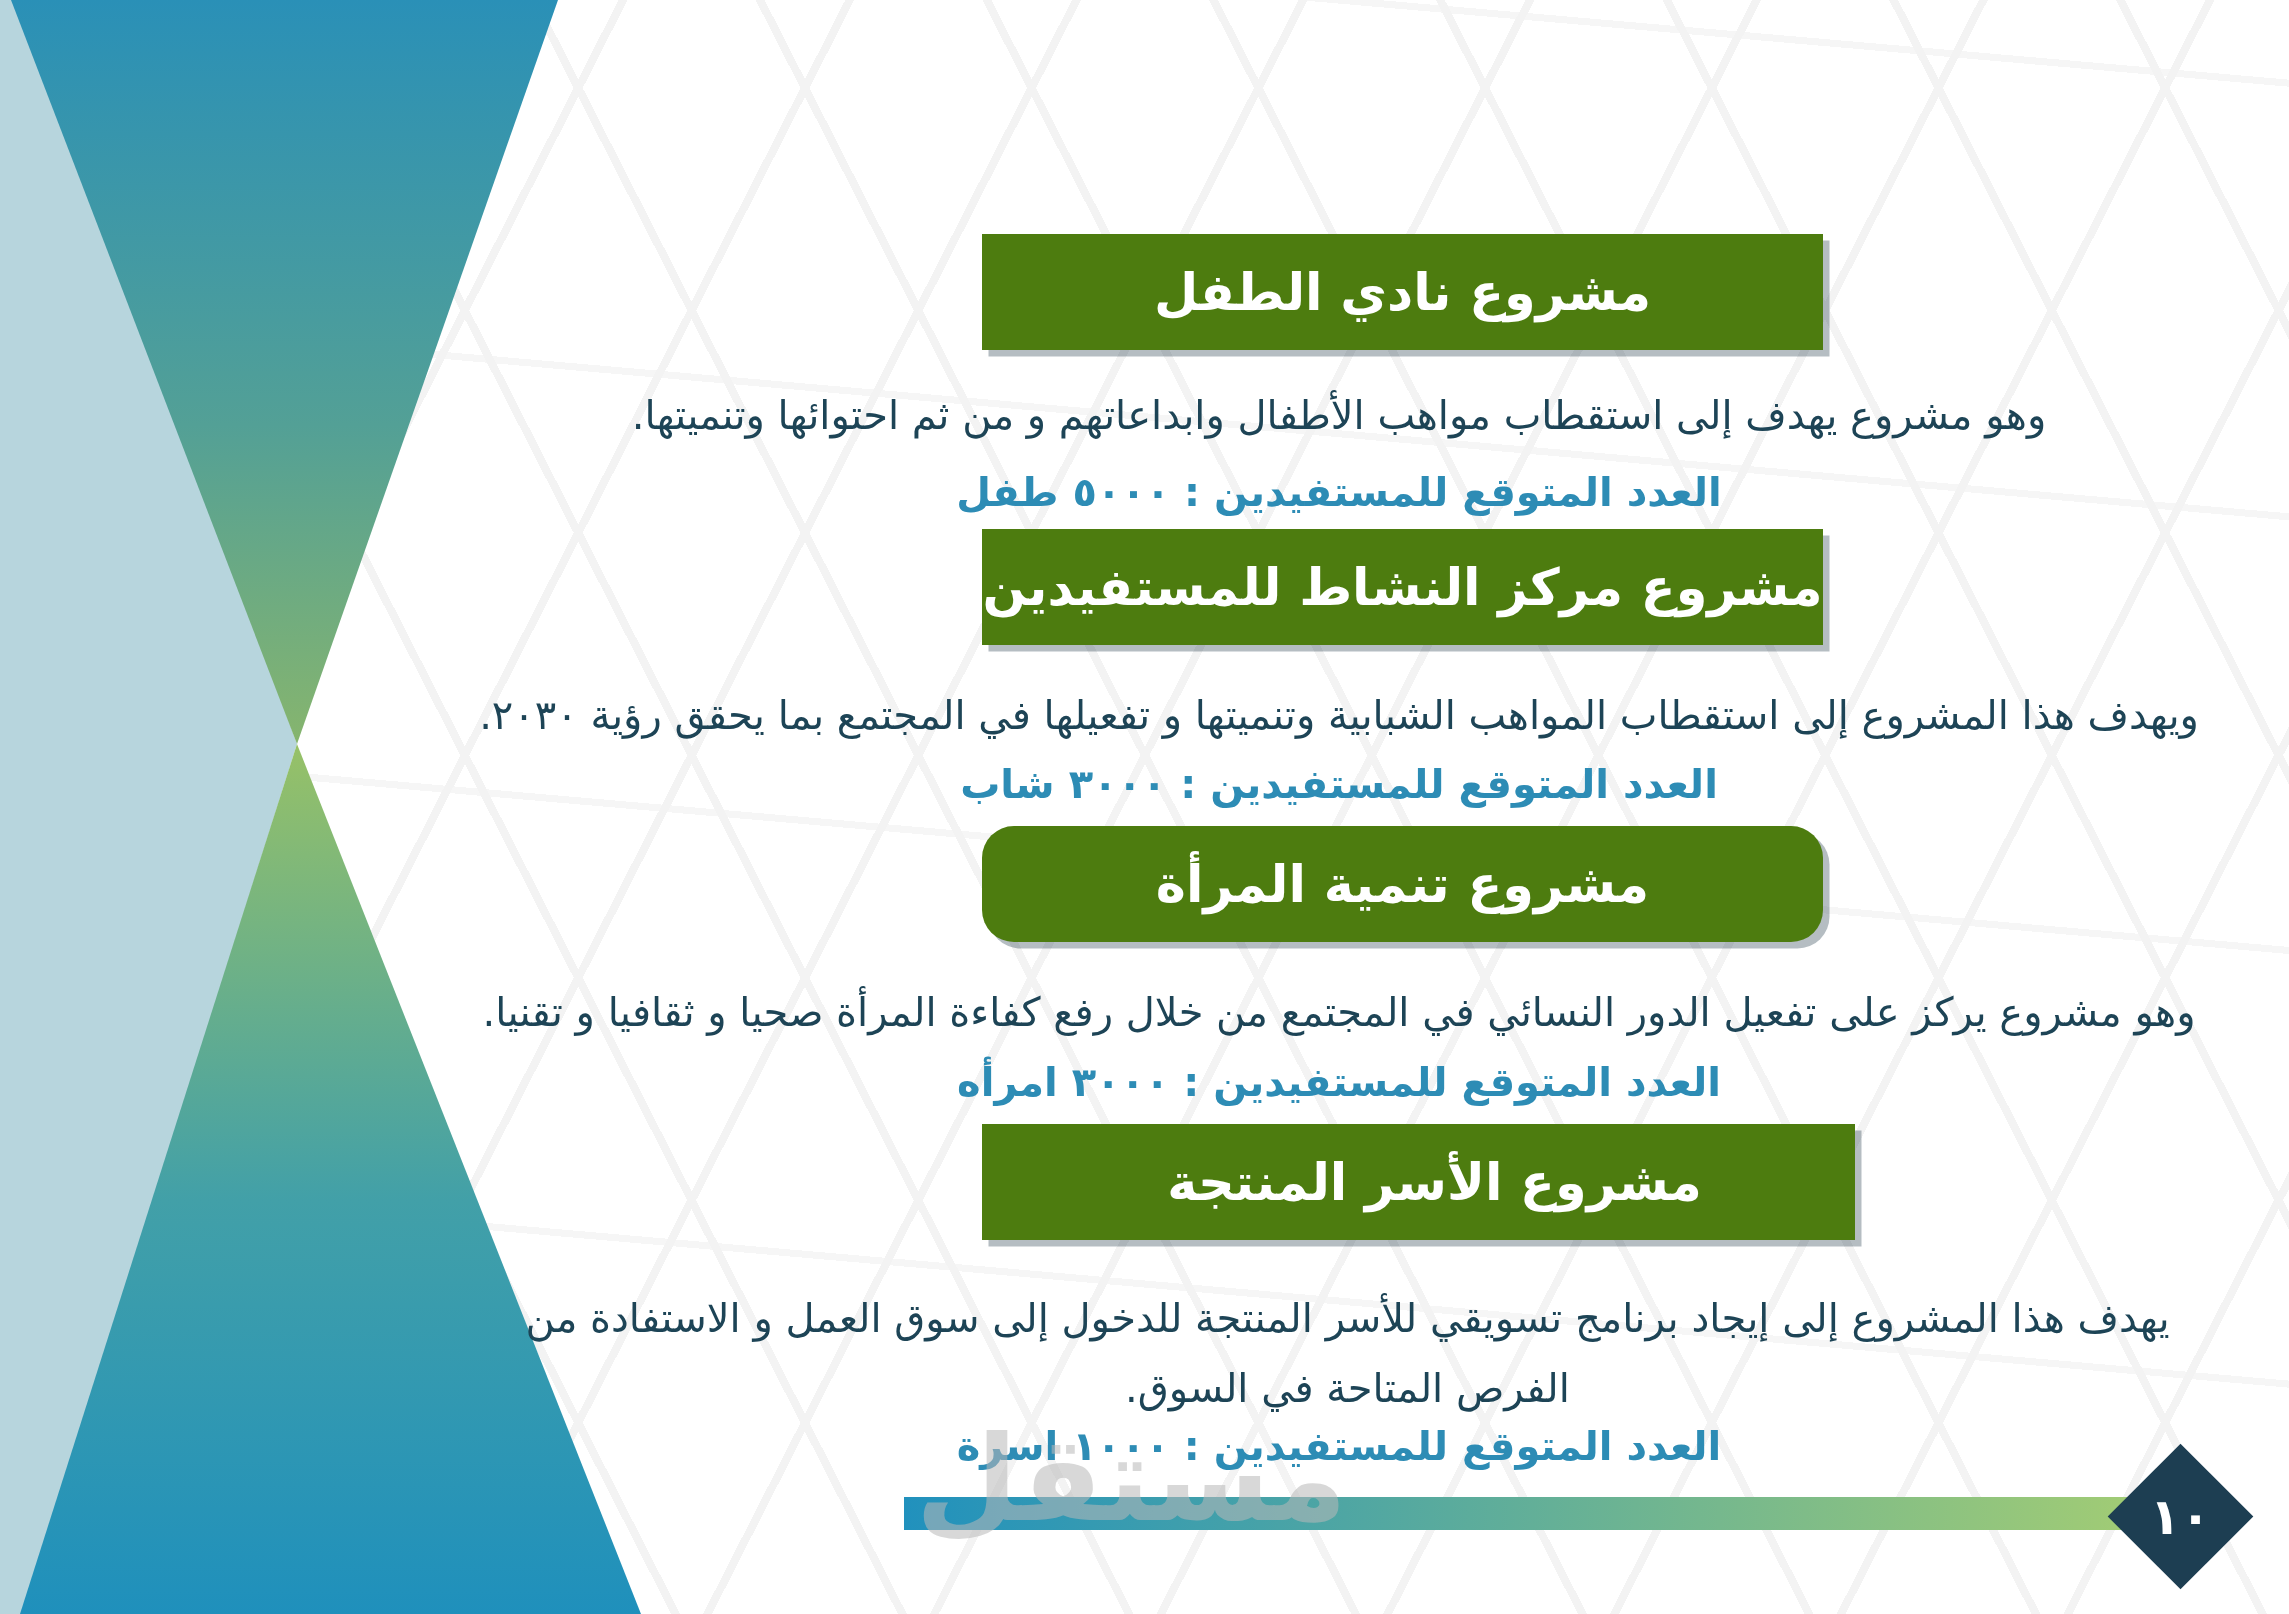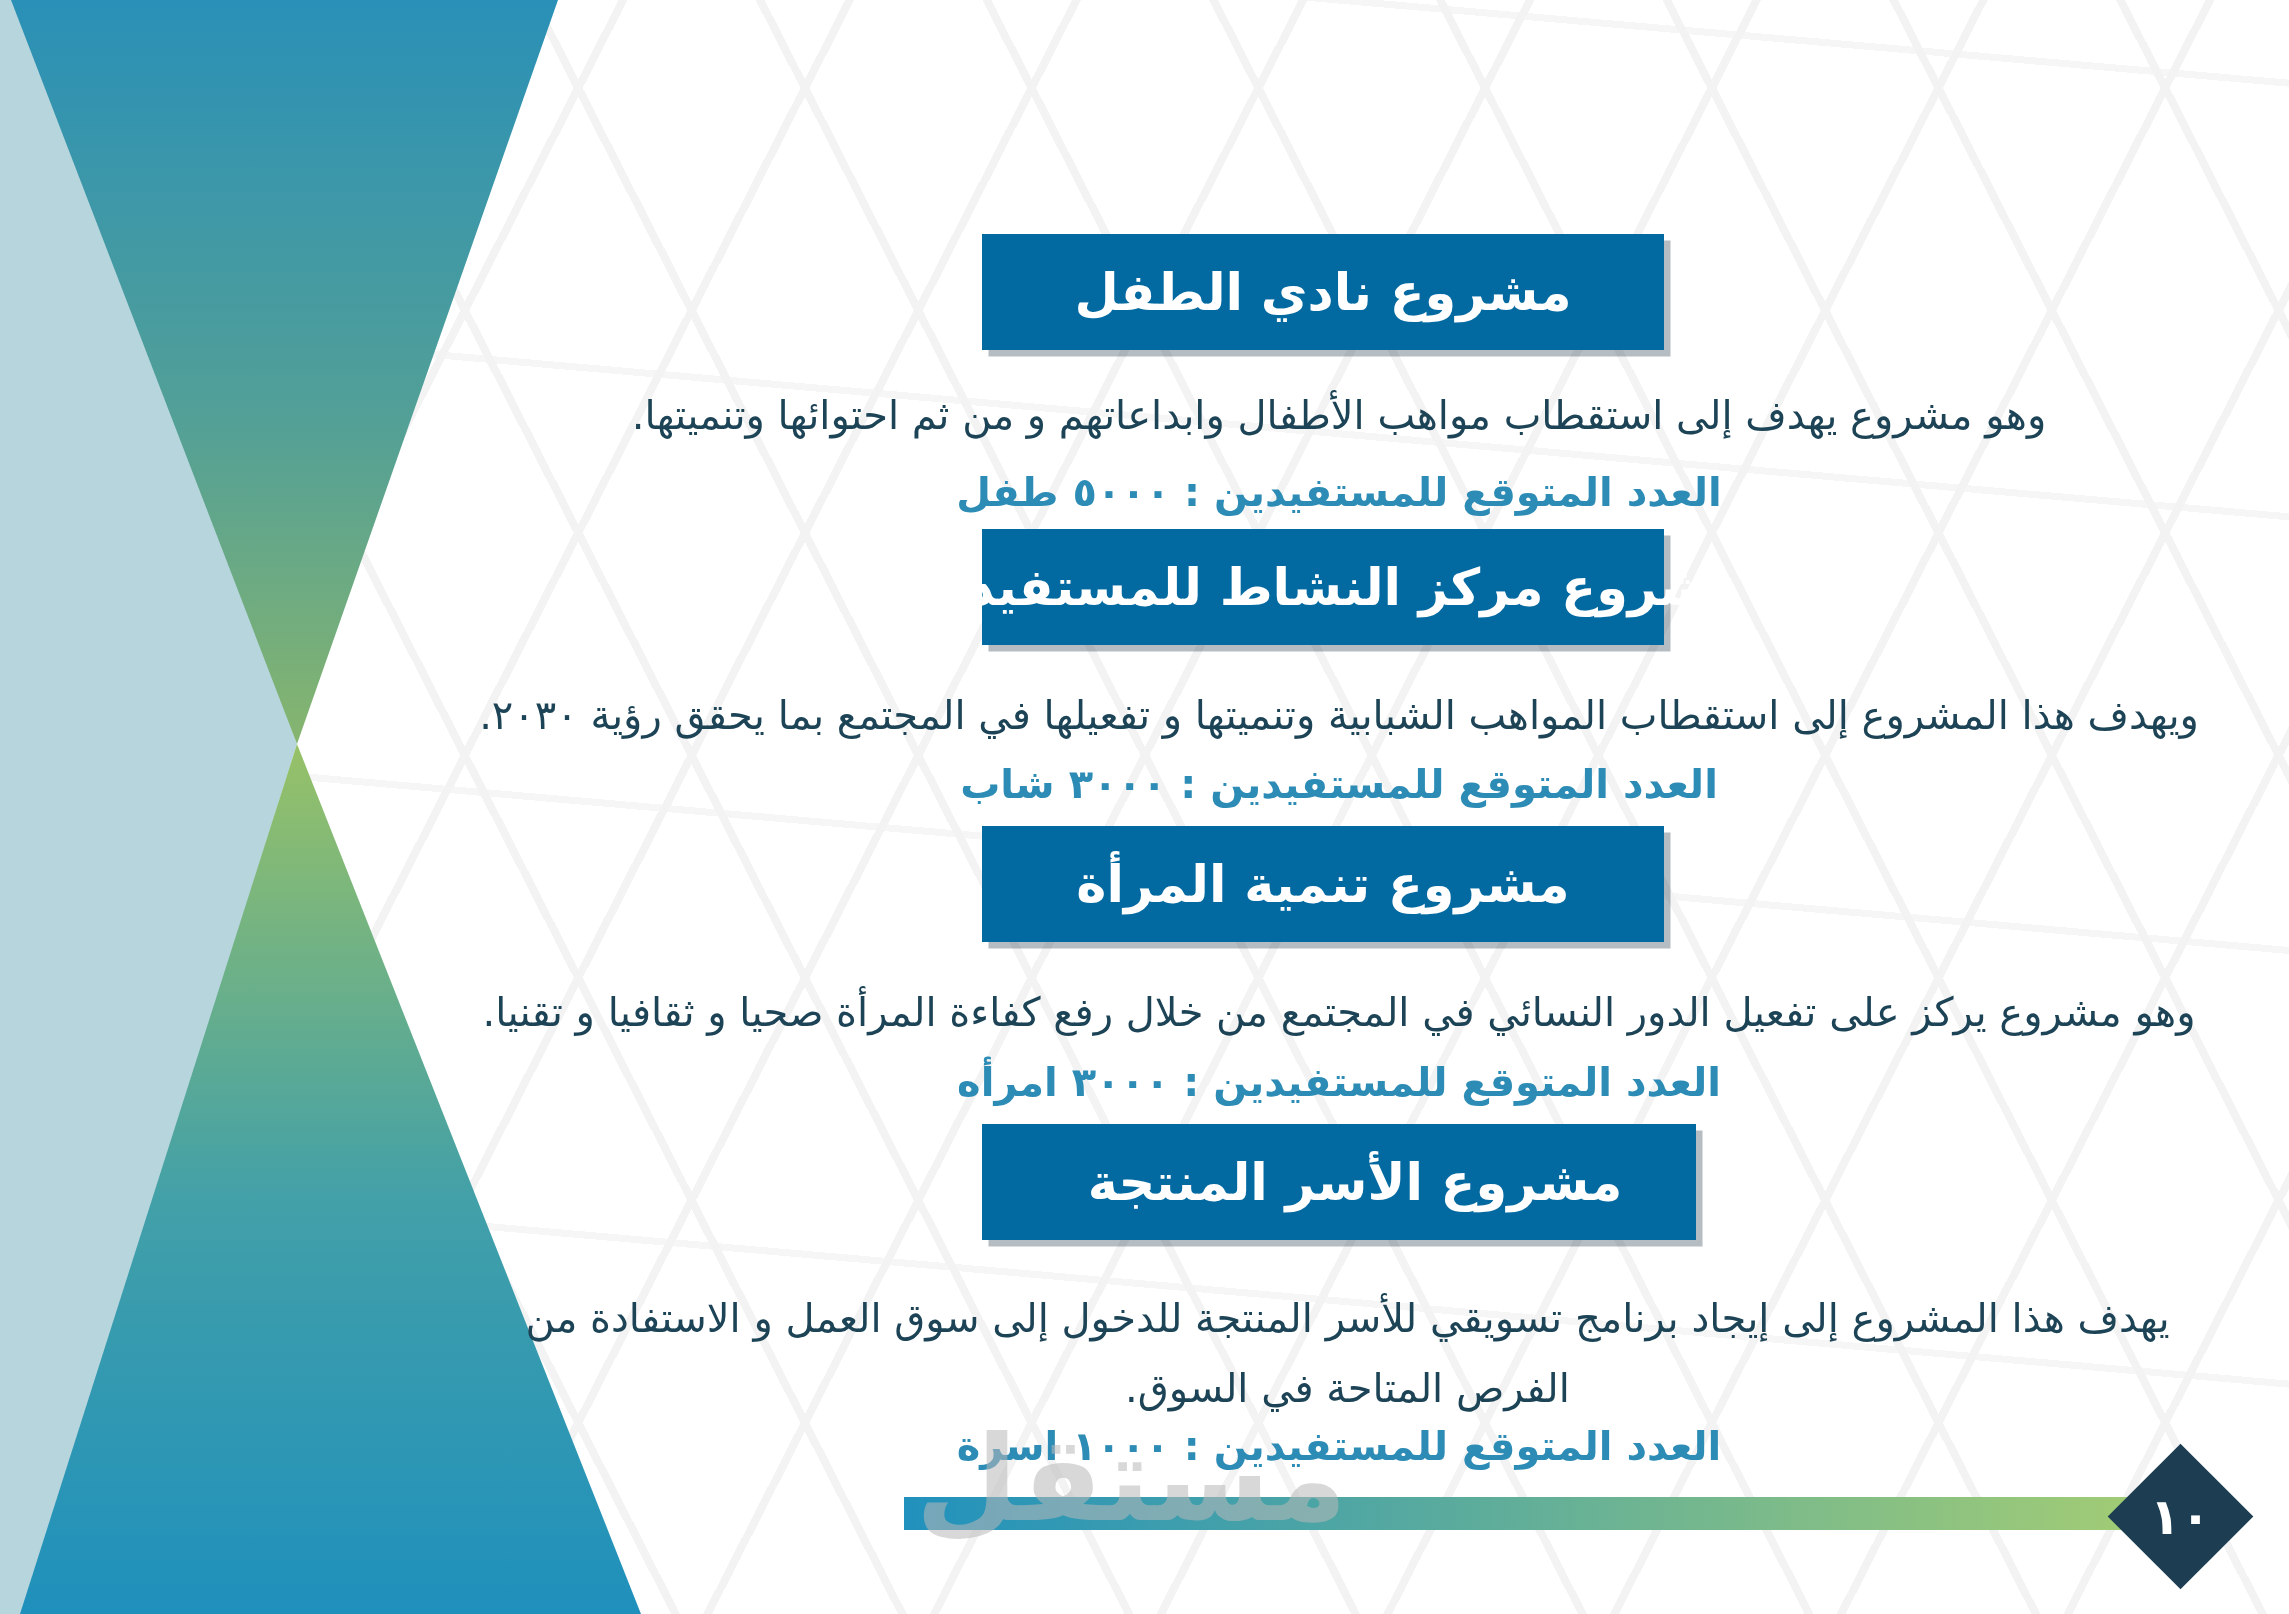--- a/index.html
+++ b/index.html
@@ -36,26 +36,26 @@
   #header-bar{
     position:absolute; left:1255px; top:70px; width:1035px; height:126px; z-index:2;
     background:linear-gradient(90deg,#2e93b7 0%,#94c364 100%);
     display:flex; align-items:center; justify-content:center;
   }
   #header-bar .title{
     color:#ffffff; font-weight:bold; font-size:52px; direction:rtl; white-space:nowrap;
   }
   
   .banner{
-    position:absolute; left:982px; width:682px; height:116px; z-index:2;
-    background:#0369a1; box-shadow:6.5px 6.5px 0 rgba(10,36,52,0.30);
+    position:absolute; left:982px; width:841px; height:116px; z-index:2;
+    background:#4d7c0f; box-shadow:6.5px 6.5px 0 rgba(10,36,52,0.30);
     display:flex; align-items:center; justify-content:center;
   }
   .banner .btxt{color:#ffffff; font-weight:bold; font-size:51px; direction:rtl; white-space:nowrap;}
-  #banner-1{top:234px;} #banner-2{top:529px;} #banner-3{top:826px;} #banner-4{top:1124px;padding-left:32px;}
+  #banner-1{top:234px;} #banner-2{top:529px;} #banner-3{top:826px;border-radius:32px;} #banner-4{top:1124px;padding-left:32px;}
   
   .desc,.count{
     position:absolute; left:388px; width:1902px; z-index:2;
     text-align:center; direction:rtl; white-space:nowrap;
     font-size:40px; color:#1d4456;
   }
   .count{color:#2d8cb5; font-weight:bold;}
   #desc-1{top:392px;}  #count-1{top:461px;margin-top:8px;}
   #desc-2{top:692px;}  #count-2{top:761px;}
   #desc-3{top:989px;} #count-3{top:1059px;}

